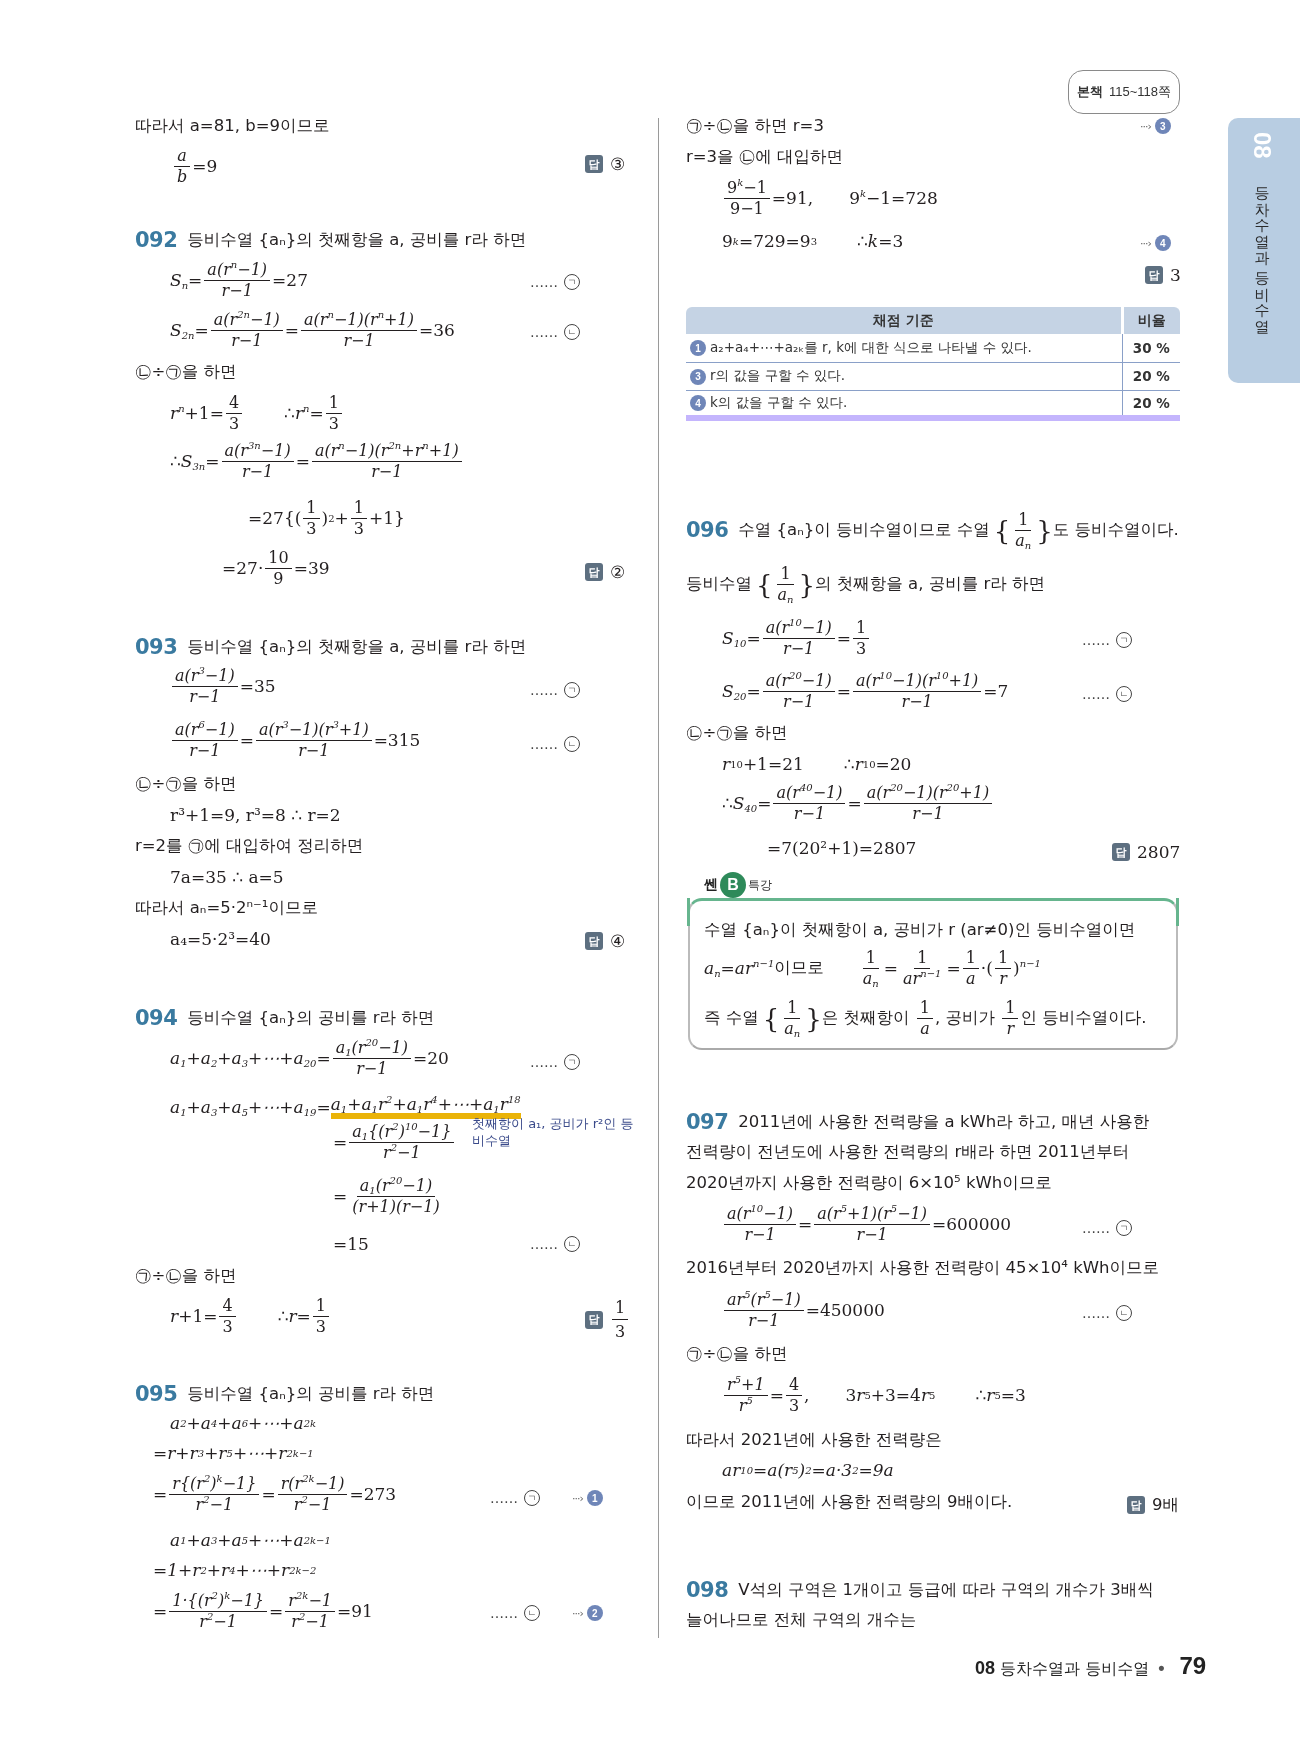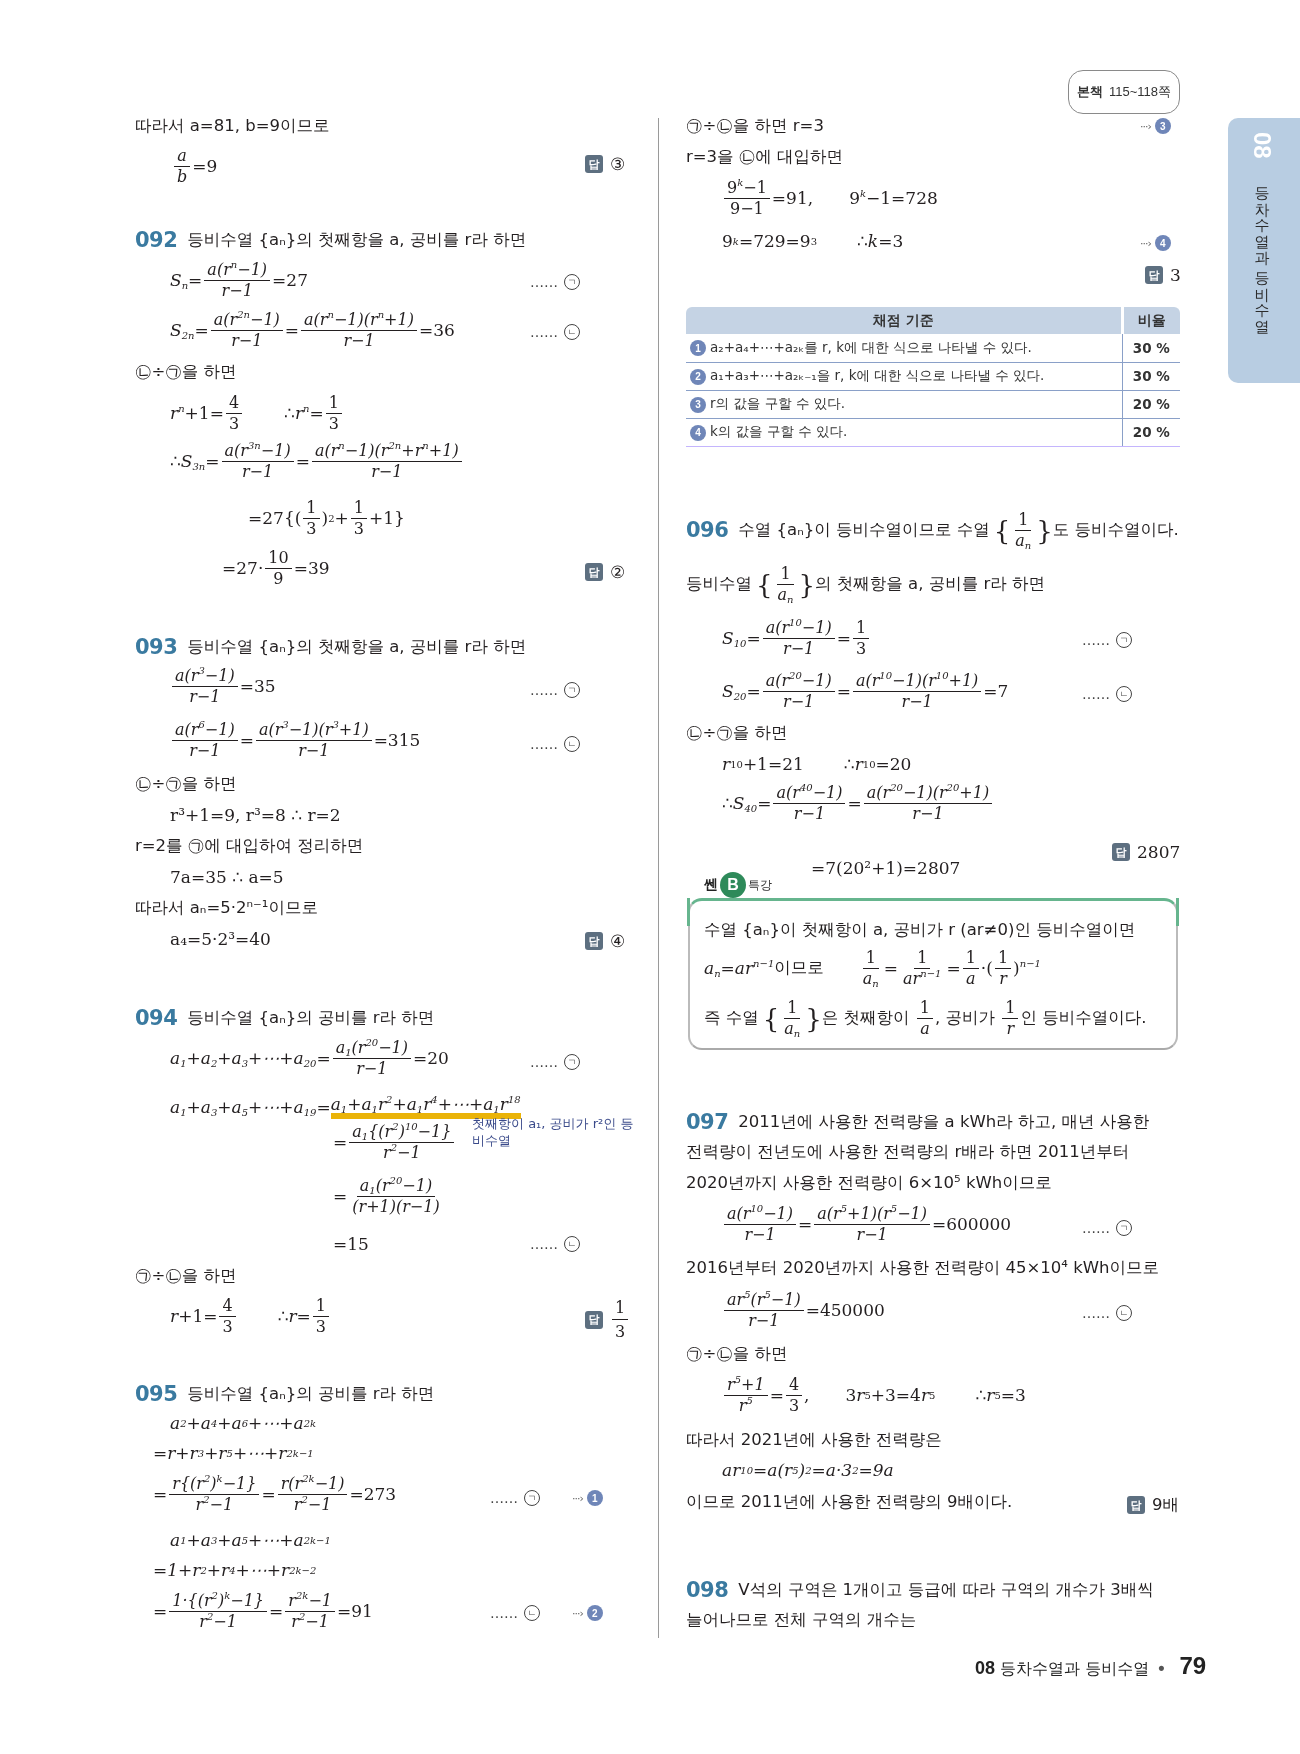--- a/index.html
+++ b/index.html
@@ -96,21 +96,21 @@
   .grade-table th {
     background: #c5d3e4; font-size: 14px; font-weight: 700; color: #333; height: 27px;
   }
   .grade-table th.c1 { border-radius: 6px 0 0 0; }
   .grade-table th.c2 { border-radius: 0 6px 0 0; border-left: 3px solid #fff; width: 58px; }
   .grade-table td {
     font-size: 13.5px; color: #333; height: 28px;
     border-bottom: 1px solid #8aa0c8; padding-left: 4px;
   }
   .grade-table td.pct { text-align: center; font-weight: 700; border-left: 1px solid #8aa0c8; padding: 0; width: 58px; }
-  .grade-table tr:last-child td { border-bottom: 1px solid #c4b5fd; }
+  .grade-table tr:last-child td { border-bottom: 6px solid #c4b5fd; }
 
   
   .tip-box {
     position: absolute; left: 688px; top: 898px; width: 490px; height: 152px;
     border: 2px solid #66b58e; border-top-width: 3px; border-radius: 14px;
     border-bottom-color: #aaa; border-left-color: #bbb; border-right-color: #bbb;
   }
   .tip-box::before, .tip-box::after { content: ""; position: absolute; top: -3px; width: 3px; height: 28px; background: #66b58e; }
   .tip-box::before { left: -3px; }
   .tip-box::after { right: -3px; }
@@ -440,24 +440,20 @@
           <th class="c1">채점 기준</th>
           <th class="c2">비율</th>
         </tr>
       </thead>
       <tbody>
         <tr>
           <td><span class="step" style="margin:0 4px 0 0;">1</span><span>a₂+a₄+⋯+a₂ₖ를 r, k에 대한 식으로 나타낼 수 있다.</span></td>
           <td class="pct">30 %</td>
         </tr>
         <tr>
-          <td><span class="step" style="margin:0 4px 0 0;">2</span><span>a₁+a₃+⋯+a₂ₖ₋₁을 r, k에 대한 식으로 나타낼 수 있다.</span></td>
-          <td class="pct">30 %</td>
-        </tr>
-        <tr>
           <td><span class="step" style="margin:0 4px 0 0;">3</span><span>r의 값을 구할 수 있다.</span></td>
           <td class="pct">20 %</td>
         </tr>
         <tr>
           <td><span class="step" style="margin:0 4px 0 0;">4</span><span>k의 값을 구할 수 있다.</span></td>
           <td class="pct">20 %</td>
         </tr>
       </tbody>
     </table>
 
@@ -528,21 +524,21 @@
       <span class="frac">
           <span class="n m">a(r<sup>40</sup>−1)</span>
           <span class="d m">r−1</span>
         </span>
         <span class="mr">=</span>
       <span class="frac">
           <span class="n m">a(r<sup>20</sup>−1)(r<sup>20</sup>+1)</span>
           <span class="d m">r−1</span>
         </span>
     </div>
-    <div class="ln mr" style="left:767px; top:860px;margin-left:44px;">=7(20²+1)=2807</div>
+    <div class="ln mr" style="left:767px; top:840px;">=7(20²+1)=2807</div>
     <div class="ans" style="left:1112px; top:842px;">
       <span class="ans-badge">답</span>
       <span>2807</span>
     </div>
 
     <div class="tip-head">
       <span class="tip-logo-s">쎈</span>
       <span class="tip-logo-b">B</span>
       <span class="tip-logo-t">특강</span>
     </div>

